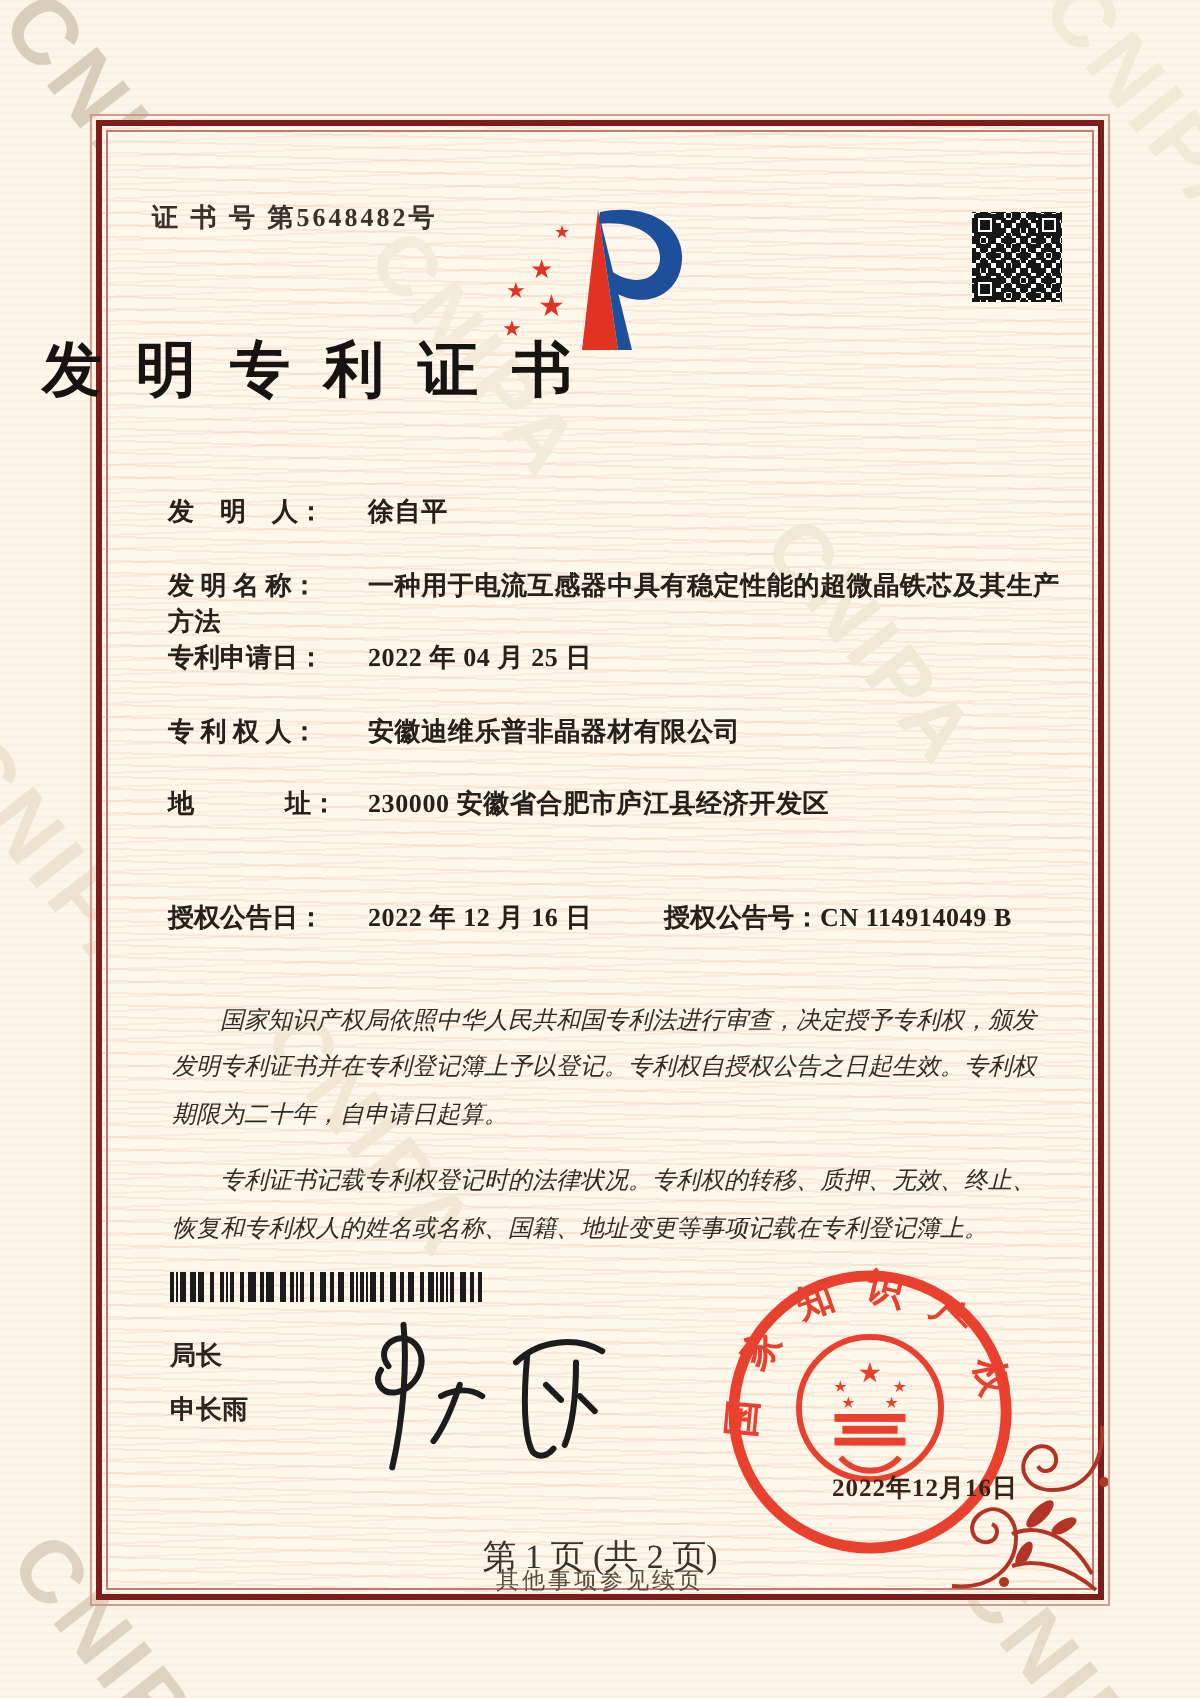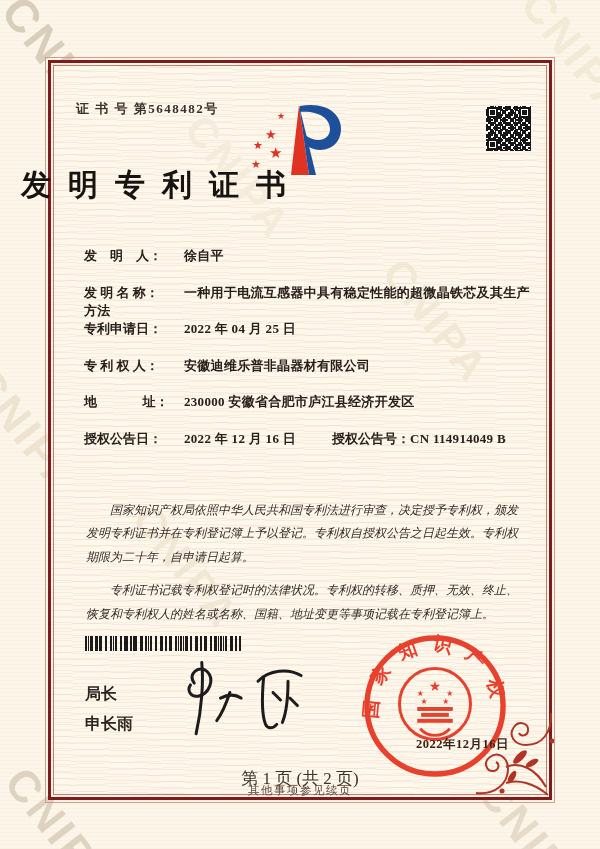--- a/index.html
+++ b/index.html
@@ -46,31 +46,31 @@
   .qr .fp{position:absolute;width:11px;height:11px;border:2px solid #161616;background:#fff;box-sizing:border-box;}
   .qr .fp::after{content:"";position:absolute;inset:1px;background:#161616;}
   .fp-tl{left:1px;top:1px;} .fp-tr{right:1px;top:1px;} .fp-bl{left:1px;bottom:1px;}
   .title{position:absolute;z-index:3;left:0;right:0;top:161px;margin:4px;
     font-size:30px;font-weight:bold;color:#161310;letter-spacing:17px;text-indent:17px;}
   .fields{position:absolute;z-index:3;left:84px;top:247px;width:452px;font-size:13px;color:#27211b;}
   .frow{height:36.6px;}
   .flabel{display:inline-block;min-width:100px;white-space:pre;font-weight:bold;}
   .flabel2{min-width:0;margin-left:2px;}
   .fvalue{font-weight:bold;letter-spacing:0.3px;}
-  .fvalue-fixed{display:inline-block;width:146px;}
+  .fvalue-fixed{display:inline-block;width:146px;margin-top:20px;}
   .notice{position:absolute;z-index:3;left:76px;top:489px;width:452px;font-size:12px;
     line-height:23.4px;color:#332c26;font-style:italic;text-align:justify;}
   .notice p{margin:10px;text-indent:2em;}
   .barcode{position:absolute;z-index:3;left:85px;top:636px;width:156px;height:15px;
     background-image:
       repeating-linear-gradient(90deg,#1b1b1b 0 2px,rgba(0,0,0,0) 2px 5px),
       repeating-linear-gradient(90deg,#1b1b1b 0 1px,rgba(0,0,0,0) 1px 7px),
       repeating-linear-gradient(90deg,rgba(0,0,0,0) 0 3px,#1b1b1b 3px 4px,rgba(0,0,0,0) 4px 9px);}
-  .signoff{position:absolute;z-index:3;left:85px;top:684px;
-    font-family:"Liberation Sans","DejaVu Sans",sans-serif;font-weight:bold;font-size:16px;color:#2c2520;}
+  .signoff{position:absolute;z-index:3;left:85px;top:669px;
+    font-family:"Liberation Sans","DejaVu Sans",sans-serif;font-weight:bold;font-size:13px;color:#2c2520;}
   .signoff div{margin-bottom:9px;}
   .signature{position:absolute;z-index:4;left:168px;top:656px;}
   .seal{position:absolute;z-index:5;left:361px;top:632px;width:148px;height:148px;}
   .seal svg{opacity:0.93;}
   .seal-date{position:absolute;left:0;right:0;top:104px;text-align:right;font-weight:bold;
     font-size:12.5px;color:#382417;letter-spacing:0.5px;}
   .page-info{position:absolute;z-index:3;left:0;right:0;top:767px;text-align:center;
     font-size:17px;color:#3c342c;white-space:pre;}
   .flourish{position:absolute;z-index:4;left:468px;top:706px;}
   .continuation{position:absolute;z-index:3;left:0;right:0;top:783px;text-align:center;

